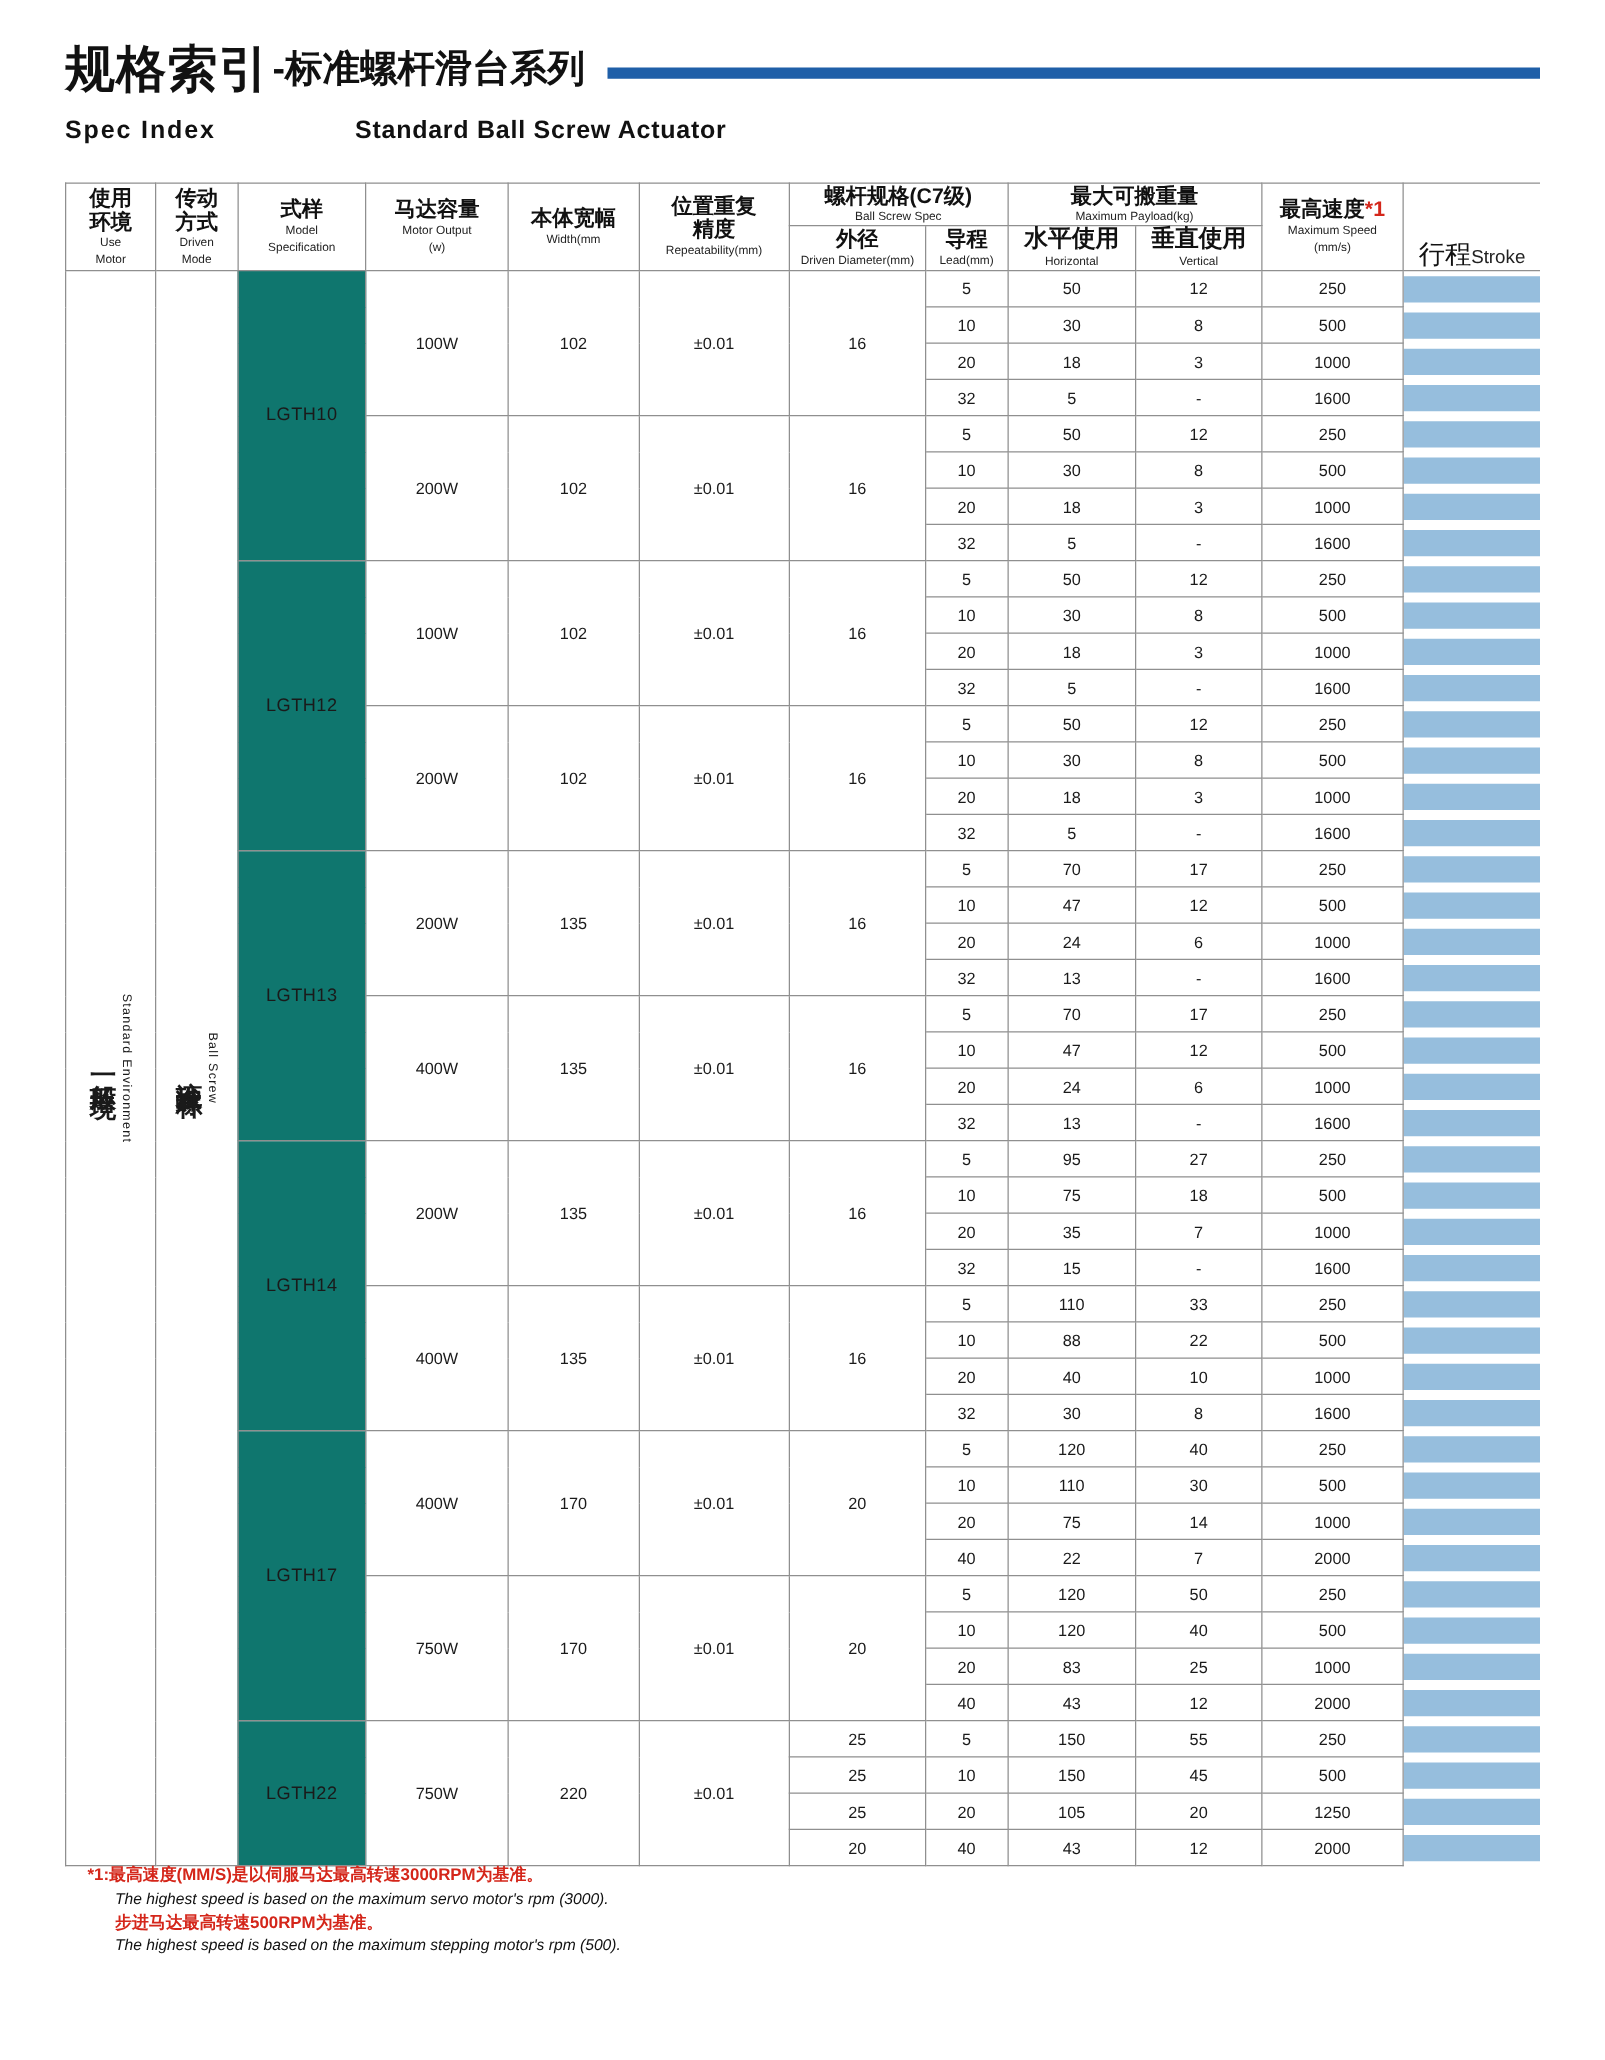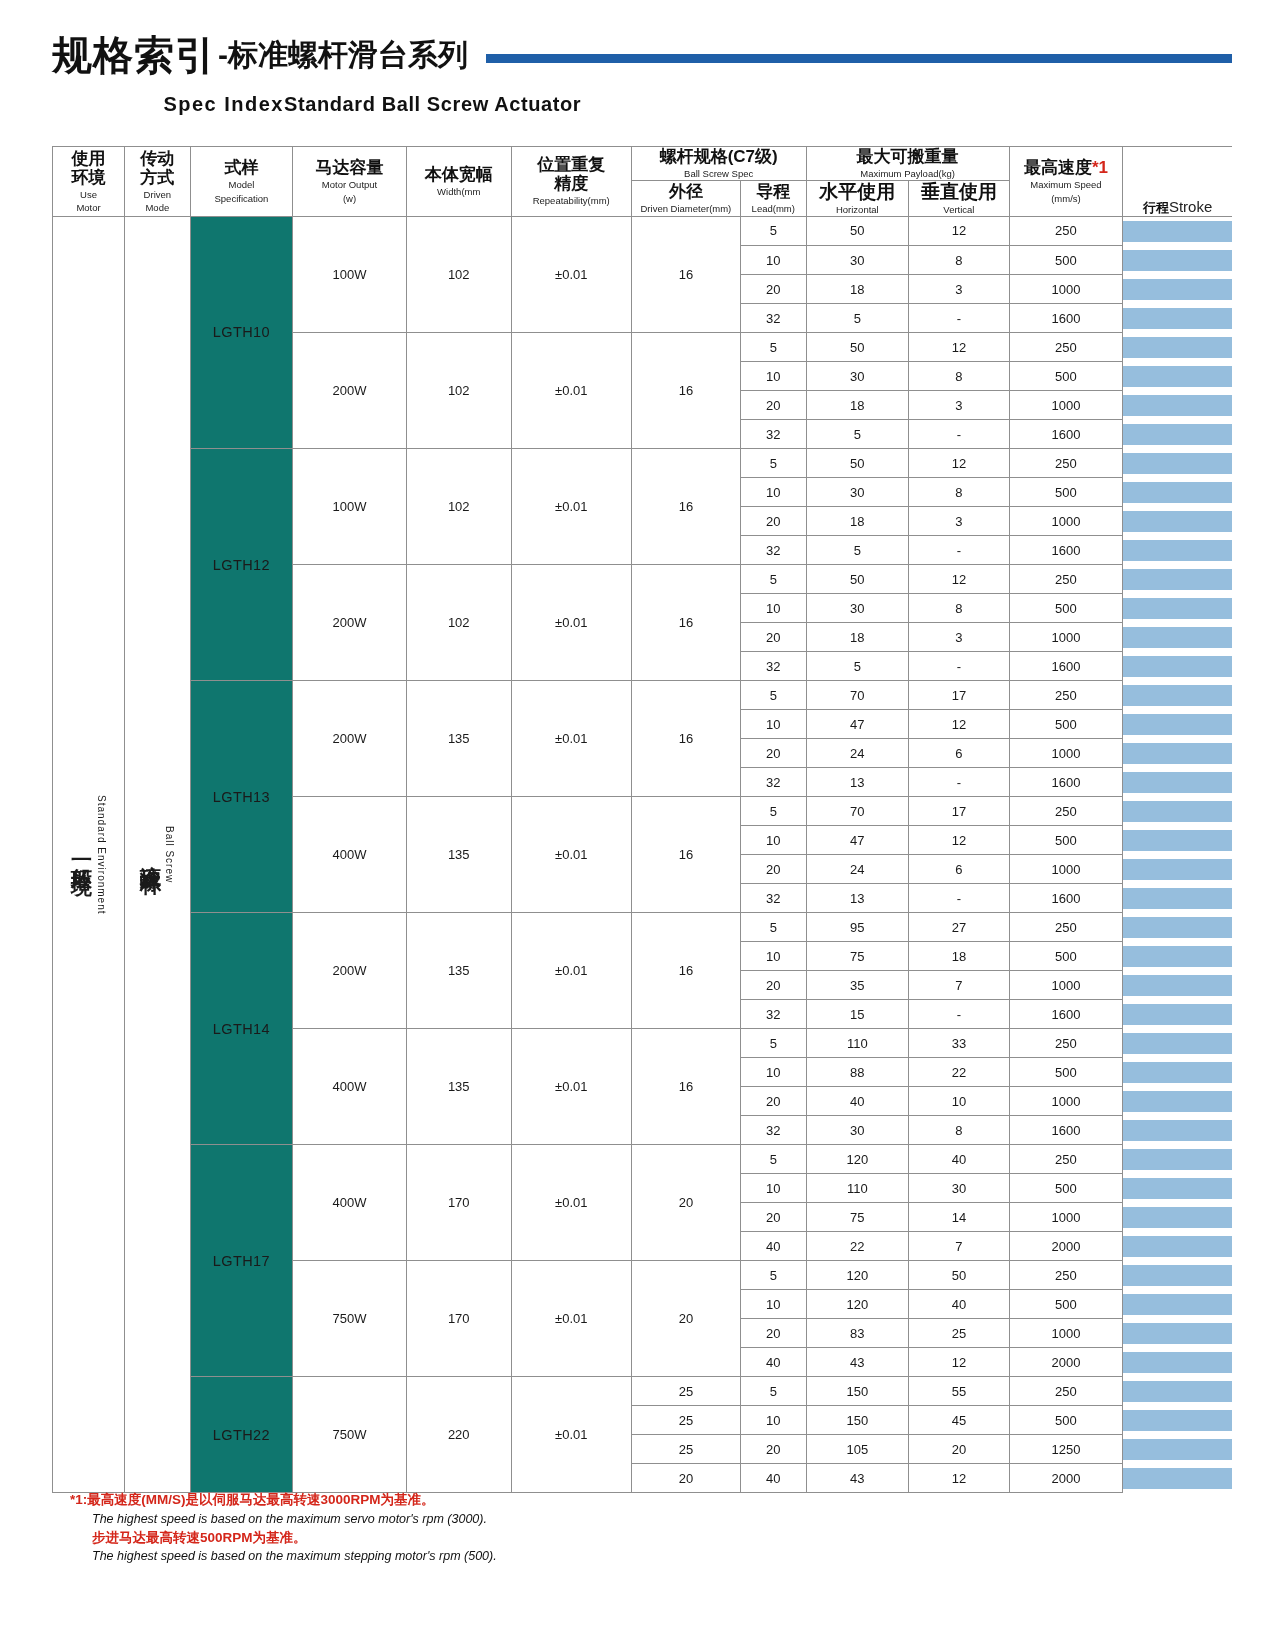--- a/index.html
+++ b/index.html
@@ -51,21 +51,20 @@
     margin-top: 10px;
     display: flex;
     align-items: baseline;
   }
   .sub-en-1 {
     font-size: 20px;
     font-weight: bold;
     letter-spacing: 1.5px;
     color: #111;
     width: 232px;
-    text-align: right;
   }
   .sub-en-2 {
     font-size: 20px;
     font-weight: bold;
     letter-spacing: 0.6px;
     color: #111;
   }
 
   
   .table-wrap {
@@ -159,21 +158,21 @@
     height: 21px;
     background: #96bedd;
     margin: 4px 0;
   }
 
   
   .hd-stroke {
     text-align: left;
     padding-left: 4px;
   }
-  .hd-stroke .cn { display: inline; font-size: 13px; font-weight: bold; }
+  .hd-stroke .cn { display: inline; font-size: 21px; font-weight: normal; }
   .hd-stroke .en { display: inline; font-size: 15px; }
 
   
   .notes {
     position: absolute;
     left: 70px;
     top: 1490px;
     width: 1000px;
   }
   .note-line { line-height: 1.45; }

